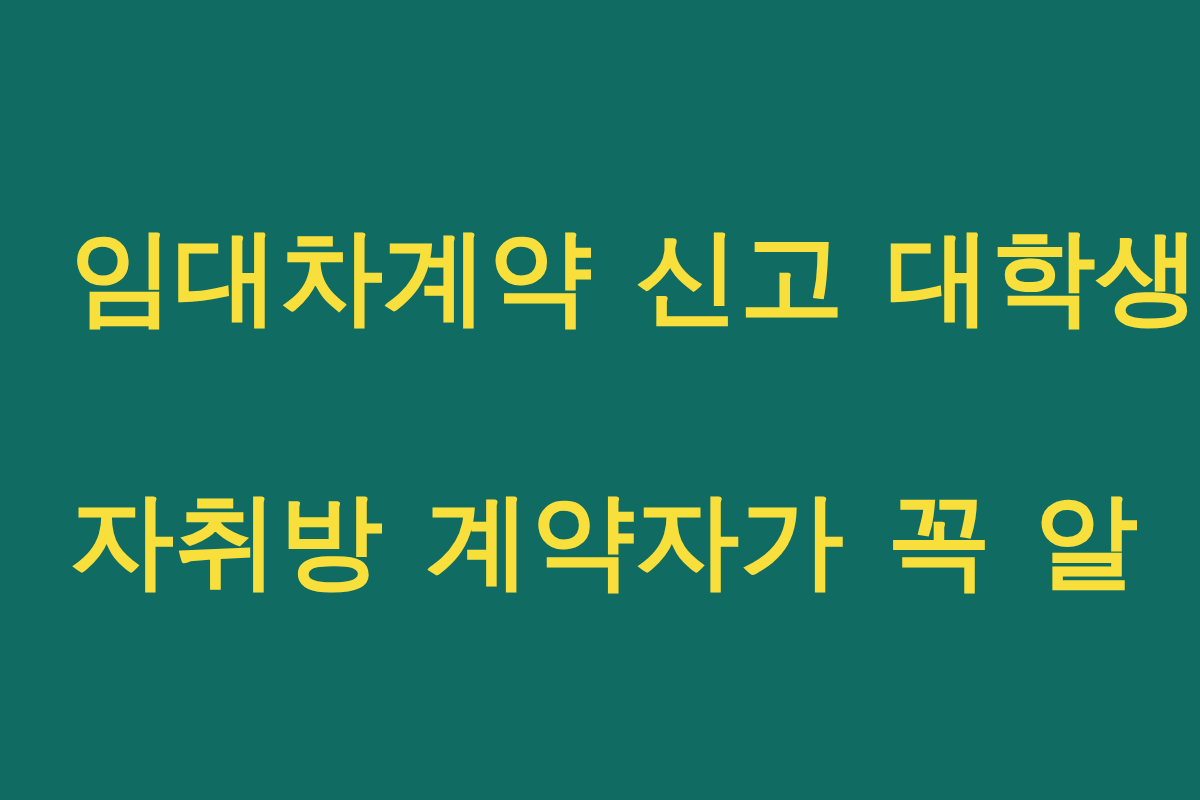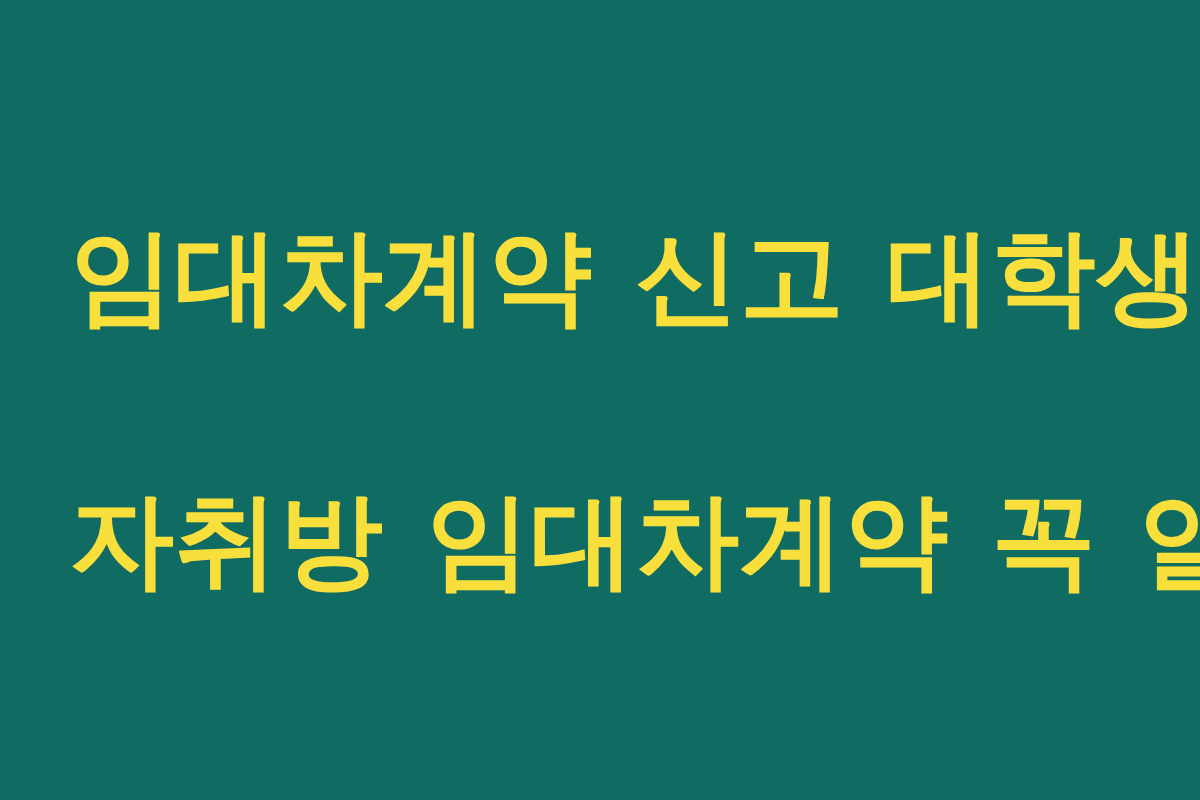--- a/index.html
+++ b/index.html
@@ -49,16 +49,16 @@
     white-space: nowrap;
   }
 </style>
 </head>
 <body style="background: rgb(16, 107, 98);">
 
 <div id="banner" style="background: rgb(16, 107, 98);">
 
   <h1 id="headline" style="color: rgb(248, 223, 60);">
     <span class="headline-line">임대차계약 신고 대학생</span>
-    <span class="headline-line">자취방 임대차계약 꼭 알</span>
+    <span class="headline-line">자취방 계약자가 꼭 알</span>
   </h1>
 
 </div>
 
 </body></html>

